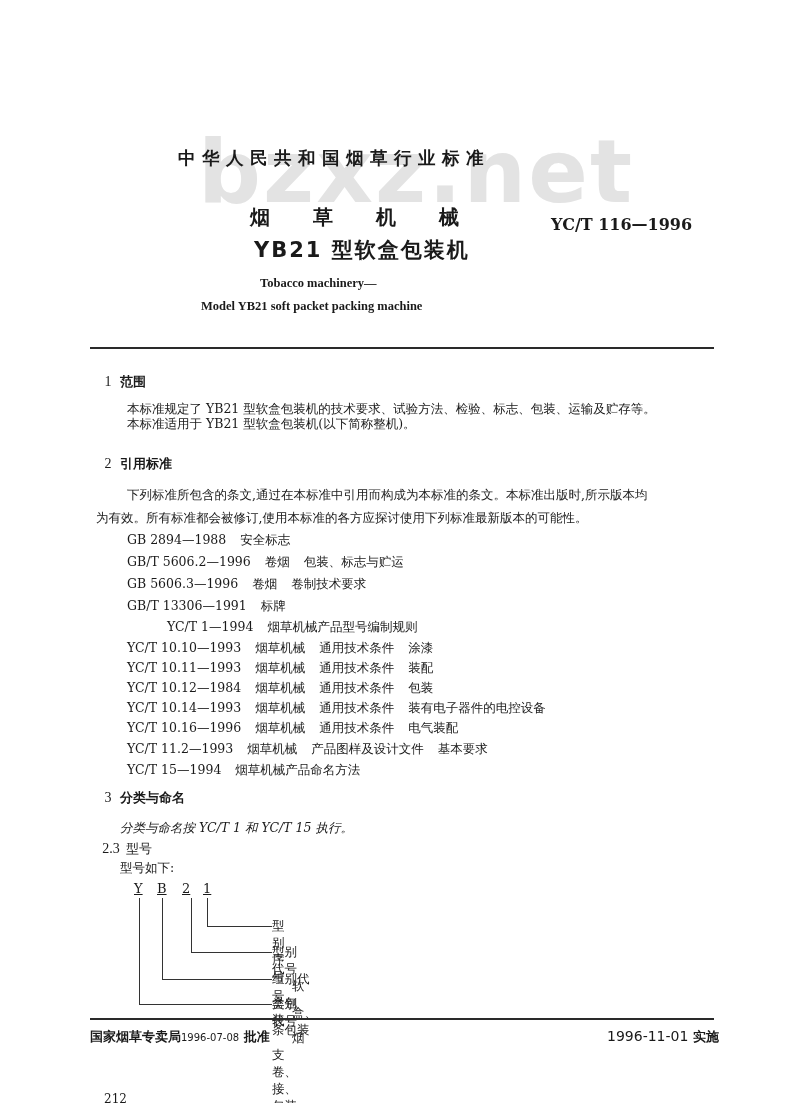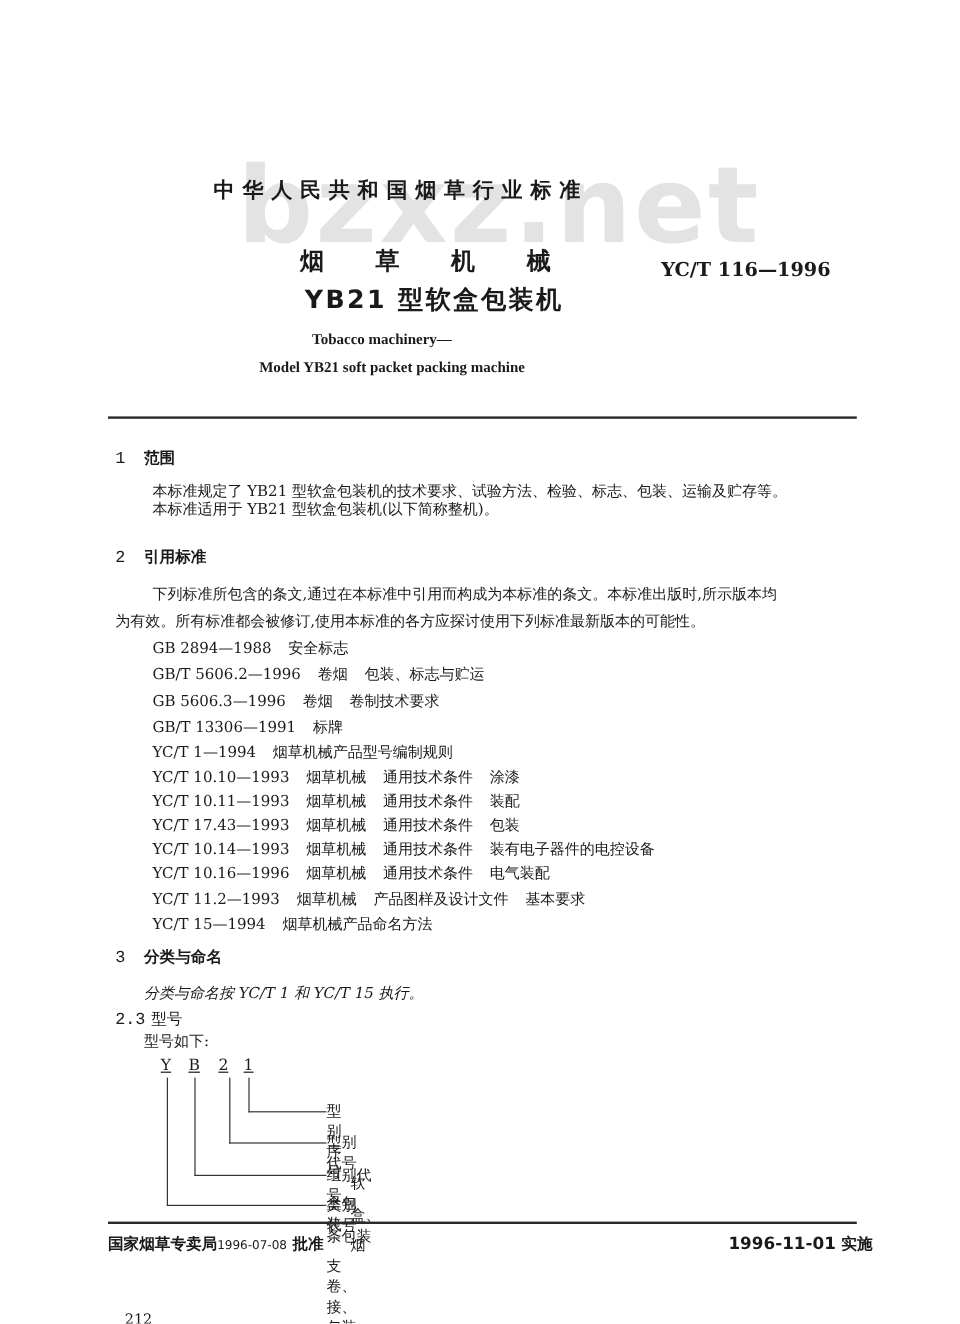--- a/index.html
+++ b/index.html
@@ -24,44 +24,44 @@
       letter-spacing: 18px; font-family: "DejaVu Sans", "Liberation Sans", sans-serif;
     }
     .title-cn2 {
       left: 234px; top: 236px; font-size: 21px; font-weight: bold;
       font-family: "DejaVu Sans", "Liberation Sans", sans-serif; letter-spacing: 2px; margin-left: 20px;
     }
     .std-code {
       left: 551px; top: 215px; font-size: 16px; font-weight: bold;
     }
     .title-en1 { left: 260px; top: 276px; font-size: 12.5px; font-weight: bold; font-family: "Liberation Serif", serif; }
-    .title-en2 { left: 216px; top: 299px; font-size: 12.5px; font-weight: bold; font-family: "Liberation Serif", serif; }
+    .title-en2 { left: 201px; top: 299px; font-size: 12.5px; font-weight: bold; font-family: "Liberation Serif", serif; }
 
     .rule { position: absolute; left: 90px; width: 624px; height: 2px; background: #2a2a2a; }
 
     .h1 {
-      font-family: Liberation Mono, monospace;
-      font-size: 13px; font-weight: bold;
+      font-family: Liberation Serif, serif;
+      font-size: 13px; font-weight: bold; text-align: center;
     }
     .h1 .num { display: inline-block; width: 24px; font-weight: normal; font-size: 14px; }
     .p { font-size: 12.5px; }
     .ref { font-size: 12.5px; left: 127px; text-align: right; }
     .ref span { margin-right: 14px; }
     .ref span:last-child { margin-right: 0; }
 
     .diagram { position: absolute; left: 0; top: 0; }
     .diag-letter { position: absolute; font-size: 13px; }
     .diag-label { position: absolute; font-size: 12.5px; }
     .diag-label .d { margin-left: 20px; }
     .line-h, .line-v { position: absolute; background: #333; }
 
     .footer-left { left: 90px; top: 1028px; font-size: 13px; font-weight: bold; font-family: "DejaVu Sans", "Liberation Sans", sans-serif; }
     .footer-left .date { font-weight: normal; font-size: 10px; }
     .footer-right { left: 607px; top: 1028px; font-size: 13px; font-weight: bold; font-family: "DejaVu Sans", "Liberation Sans", sans-serif; }
-    .footer-right .date { font-weight: bold; font-size: 14px; }
+    .footer-right .date { font-weight: normal; font-size: 14px; }
     .page-num { left: 104px; top: 1061px; font-size: 12px; margin-top: 31px; }
   </style>
 </head>
 <body>
 
 <div class="abs watermark">bzxz.net</div>
 
 <div class="abs std-org">中华人民共和国烟草行业标准</div>
 <div class="abs title-cn1">烟 草 机 械</div>
 <div class="abs title-cn2">YB21 型软盒包装机</div>
@@ -80,24 +80,24 @@
 <div class="abs h1" style="left:96px; top:455px;">
   <span class="num">2</span><span>引用标准</span>
 </div>
 <div class="abs p" style="left:127px; top:487px;">下列标准所包含的条文,通过在本标准中引用而构成为本标准的条文。本标准出版时,所示版本均</div>
 <div class="abs p" style="left:96px; top:510px;">为有效。所有标准都会被修订,使用本标准的各方应探讨使用下列标准最新版本的可能性。</div>
 
 <div class="abs ref" style="top:532px;"><span>GB 2894—1988</span><span>安全标志</span></div>
 <div class="abs ref" style="top:554px;"><span>GB/T 5606.2—1996</span><span>卷烟</span><span>包装、标志与贮运</span></div>
 <div class="abs ref" style="top:576px;"><span>GB 5606.3—1996</span><span>卷烟</span><span>卷制技术要求</span></div>
 <div class="abs ref" style="top:598px;"><span>GB/T 13306—1991</span><span>标牌</span></div>
-<div class="abs ref" style="top:619px;"><span>YC/T 1—1994</span><span>烟草机械产品型号编制规则</span></div>
+<div class="abs ref" style="top:619px;margin-left:40px;"><span>YC/T 1—1994</span><span>烟草机械产品型号编制规则</span></div>
 <div class="abs ref" style="top:640px;"><span>YC/T 10.10—1993</span><span>烟草机械</span><span>通用技术条件</span><span>涂漆</span></div>
 <div class="abs ref" style="top:660px;"><span>YC/T 10.11—1993</span><span>烟草机械</span><span>通用技术条件</span><span>装配</span></div>
-<div class="abs ref" style="top:680px;"><span>YC/T 17.43—1993</span><span>烟草机械</span><span>通用技术条件</span><span>包装</span></div>
+<div class="abs ref" style="top:680px;"><span>YC/T 10.12—1984</span><span>烟草机械</span><span>通用技术条件</span><span>包装</span></div>
 <div class="abs ref" style="top:700px;"><span>YC/T 10.14—1993</span><span>烟草机械</span><span>通用技术条件</span><span>装有电子器件的电控设备</span></div>
 <div class="abs ref" style="top:720px;"><span>YC/T 10.16—1996</span><span>烟草机械</span><span>通用技术条件</span><span>电气装配</span></div>
 <div class="abs ref" style="top:741px;"><span>YC/T 11.2—1993</span><span>烟草机械</span><span>产品图样及设计文件</span><span>基本要求</span></div>
 <div class="abs ref" style="top:762px;"><span>YC/T 15—1994</span><span>烟草机械产品命名方法</span></div>
 
 <div class="abs h1" style="left:96px; top:789px;">
   <span class="num">3</span><span>分类与命名</span>
 </div>
 <div class="abs p" style="left:120px; top:820px;font-style:italic;">分类与命名按 YC/T 1 和 YC/T 15 执行。</div>
 <div class="abs h1" style="left:96px; top:840px; font-weight:normal;">

